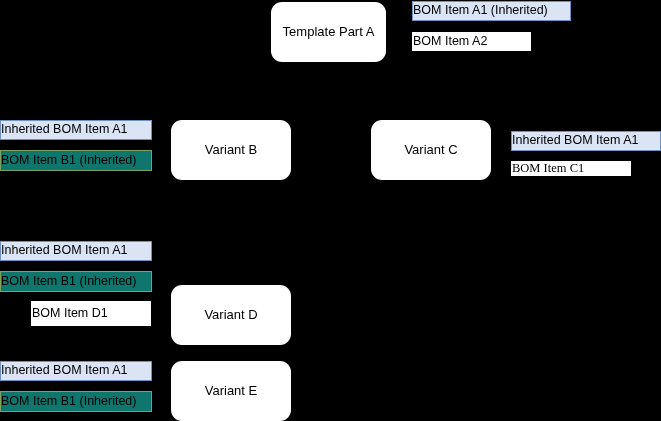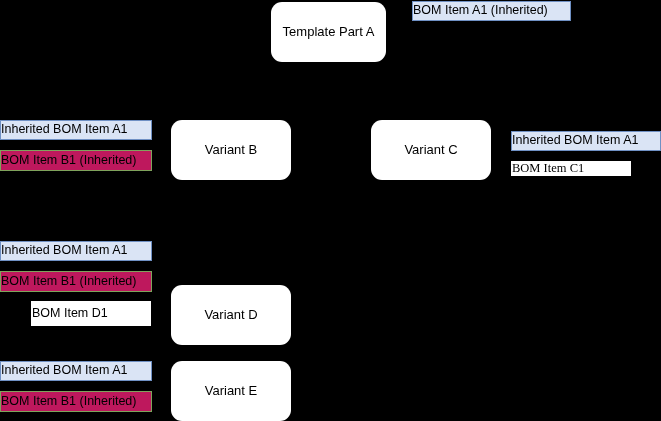--- a/index.html
+++ b/index.html
@@ -50,37 +50,40 @@
   }
   .bom.plain {
     background: #ffffff;
     border: 1px solid #ffffff;
   }
   .bom.inherited-blue {
     background: #dae4f5;
     border: 1px solid #6f90c4;
   }
   .bom.inherited-green {
-    background: #be185d;
+    background: #0f766e;
     border: 1px solid #7fa35c;
   }
 </style>
 </head>
 <body>
 
 <div id="canvas">
 
   <div class="node" style="left:271px; top:2px; width:115px; height:60px;">
     <span>Template Part A</span>
   </div>
 
   <div class="bom inherited-blue" style="left:412px; top:1px; width:159px; height:20px;">
     <span>BOM Item A1 (Inherited)</span>
   </div>
 
+  <div class="bom plain" style="left:412px; top:32px; width:119px; height:19px;">
+    <span>BOM Item A2</span>
+  </div>
 
   <div class="bom inherited-blue" style="left:0px; top:120px; width:152px; height:20px;">
     <span>Inherited BOM Item A1</span>
   </div>
 
   <div class="bom inherited-green" style="left:0px; top:150px; width:152px; height:21px;">
     <span>BOM Item B1 (Inherited)</span>
   </div>
 
   <div class="node" style="left:171px; top:120px; width:120px; height:60px;">

